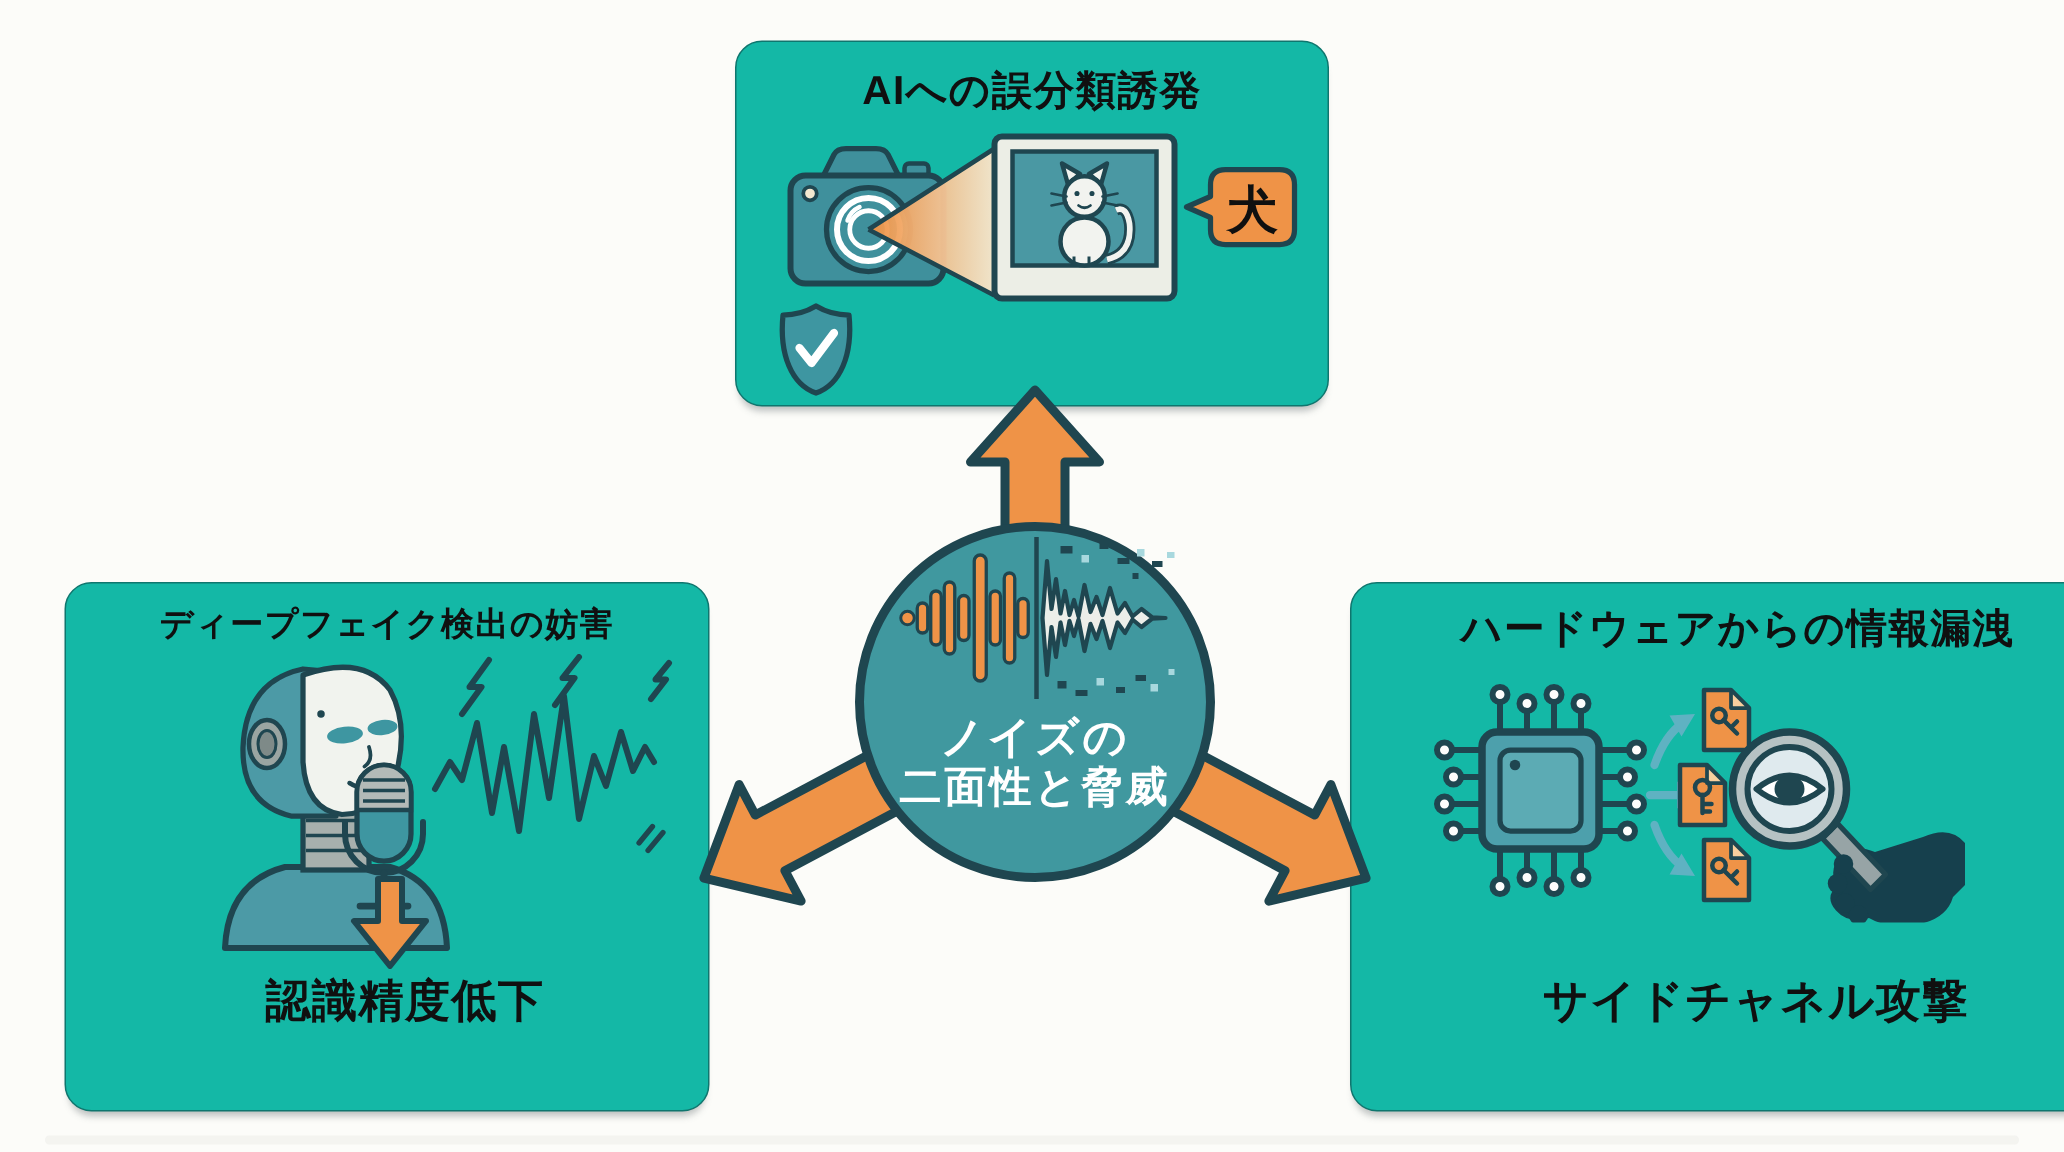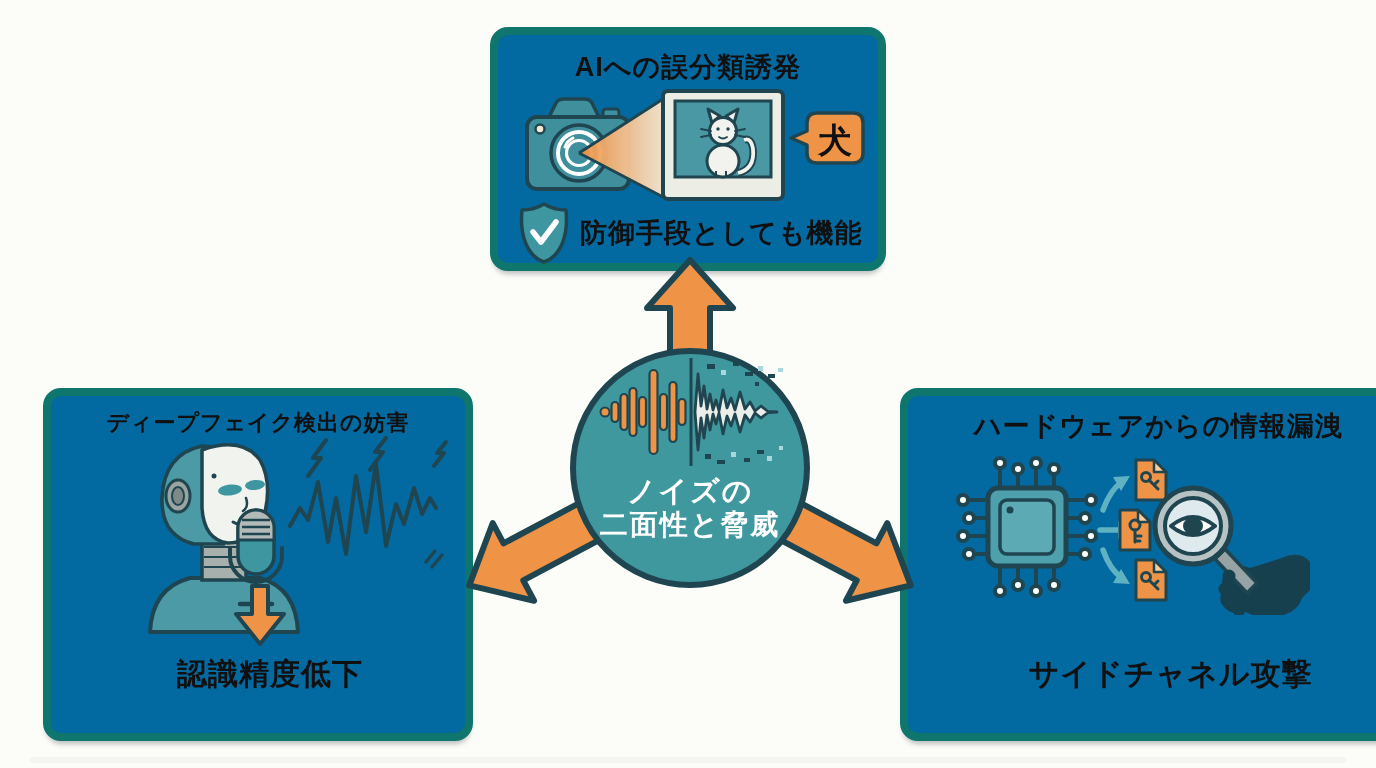--- a/index.html
+++ b/index.html
@@ -1,18 +1,18 @@
 <!DOCTYPE html>
 <html><head>
 <meta charset="utf-8">
 <style>
   html,body{margin:0;padding:0;background:#fcfcf9;}
   .canvas{position:relative;width:1376px;height:768px;background:#fcfcf9;overflow:hidden;
           font-family:"Liberation Sans","DejaVu Sans",sans-serif;color:#101010;}
-  .box{position:absolute;box-sizing:border-box;background:#0369a1;border:8px solid #0f766e;
+  .box{position:absolute;box-sizing:border-box;background:#14b8a6;border:1px solid #0f766e;
        border-radius:18px;box-shadow:0 6px 5px -3px rgba(110,120,122,.45);z-index:1;}
   .box-title{position:absolute;width:100%;text-align:center;font-weight:700;letter-spacing:1px;}
   .result-line{position:absolute;width:100%;text-align:center;font-weight:700;font-size:30px;letter-spacing:1px;padding-left:12px;}
   .abs{position:absolute;}
   #arrows{position:absolute;left:0;top:0;z-index:3;pointer-events:none;}
   .center-node{position:absolute;left:570px;top:348px;width:240px;height:240px;box-sizing:border-box;
                background:#40989f;border:6px solid #1f4650;border-radius:50%;z-index:4;}
   .center-line{position:absolute;width:100%;text-align:center;color:#ffffff;font-weight:700;letter-spacing:2px;}
   .note-text{position:absolute;font-weight:700;font-size:27px;letter-spacing:1px;}
   .bottom-streak{position:absolute;left:30px;top:757px;width:1316px;height:6px;background:#ebebe7;
@@ -74,21 +74,20 @@
     <g>
       <path d="M 302,28 H 338 Q 348,28 348,38 V 68 Q 348,78 338,78 H 302 Q 292,78 292,68 V 60 L 276,53 L 292,46 V 38 Q 292,28 302,28 Z" fill="#ef9347" stroke="#1f4650" stroke-width="3.5" stroke-linejoin="round"></path>
       <text x="320" y="55" text-anchor="middle" dominant-baseline="central" font-size="34" font-weight="700" fill="#101010">犬</text>
     </g>
   </svg>
 
   <svg class="abs" style="left:516px;top:200px;z-index:2;" width="56" height="66" viewBox="0 0 56 66">
     <path d="M 28,4 Q 38,10 50,10 Q 52,30 46,44 Q 40,58 28,62 Q 16,58 10,44 Q 4,30 6,10 Q 18,10 28,4 Z" fill="#3e96a1" stroke="#1f4650" stroke-width="3.5" stroke-linejoin="round"></path>
     <path d="M 17,32 L 25,42 L 40,22" fill="none" stroke="#ffffff" stroke-width="5.5" stroke-linecap="round" stroke-linejoin="round"></path>
   </svg>
-  <div class="note-text" style="left:580px;top:215px;z-index:2;">防御手段としても機能</div>
 
   <div class="box" style="left:43px;top:388px;width:430px;height:353px;">
     <div class="box-title" style="top:12px;font-size:22px;">ディープフェイク検出の妨害</div>
     <div class="result-line" style="top:258px;">認識精度低下</div>
   </div>
 
   <svg class="abs" style="left:138px;top:436px;z-index:2;" width="335" height="200" viewBox="0 0 335 200">
     <g>
       <path d="M 12,196 Q 14,152 52,142 L 122,142 Q 158,152 160,196 Z" fill="#4c9aa6" stroke="#1f4650" stroke-width="4" stroke-linejoin="round"></path>
       <rect x="64" y="100" width="44" height="44" fill="#a7b0ad" stroke="#1f4650" stroke-width="3.5"></rect>

